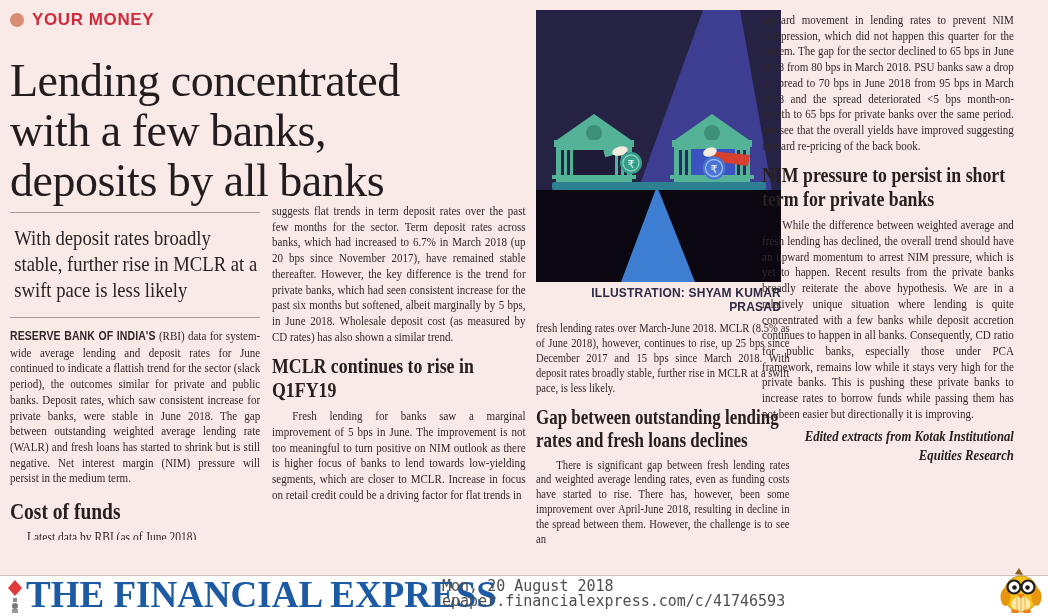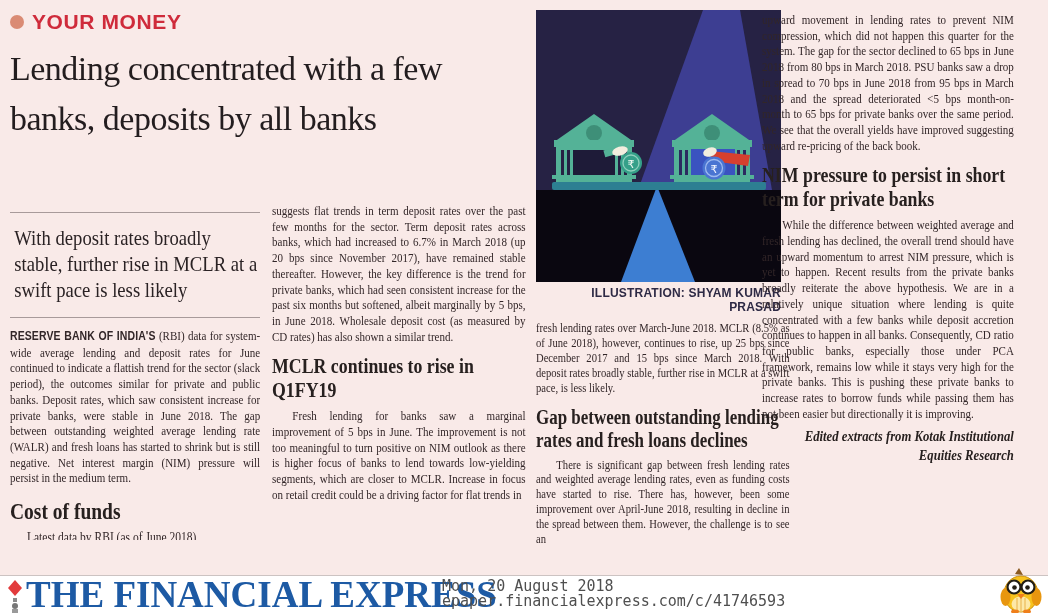--- a/index.html
+++ b/index.html
@@ -2,23 +2,23 @@
 <html lang="en"><head>
 <meta charset="utf-8">
 <style>
   html,body{margin:0;padding:0;}
   .page{position:relative;width:1048px;height:616px;background:#f9eae8;overflow:hidden;
         font-family:"Liberation Serif",serif;color:#322628;}
 
   
   .article-header{position:absolute;left:10px;top:10px;width:510px;}
   .kicker{display:flex;align-items:center;gap:8px;font-family:"Liberation Sans",sans-serif;
-          font-weight:bold;font-size:21px;letter-spacing:.6px;color:#cf2b3b;}
+          font-weight:bold;font-size:17px;letter-spacing:.6px;color:#cf2b3b;}
   .kicker-dot{width:14px;height:14px;border-radius:50%;background:#da8b74;flex:0 0 auto;}
-  .headline{margin-top:10px;width:470px;font-size:34px;line-height:50px;color:#231d1f;
+  .headline{margin-top:26px;width:470px;font-size:46px;line-height:50px;color:#231d1f;
             letter-spacing:-.5px;font-weight:400;}
 
   
   .col{position:absolute;overflow:hidden;}
   .col1{left:10px;top:212px;width:250px;height:328px;}
   .col2{left:272px;top:203px;width:254px;height:362px;}
   .col3{left:536px;top:10px;width:254px;height:564px;}
   .col4{left:762px;top:12px;width:252px;height:562px;}
 
   .condensed{transform:scaleX(.848);transform-origin:0 0;}

